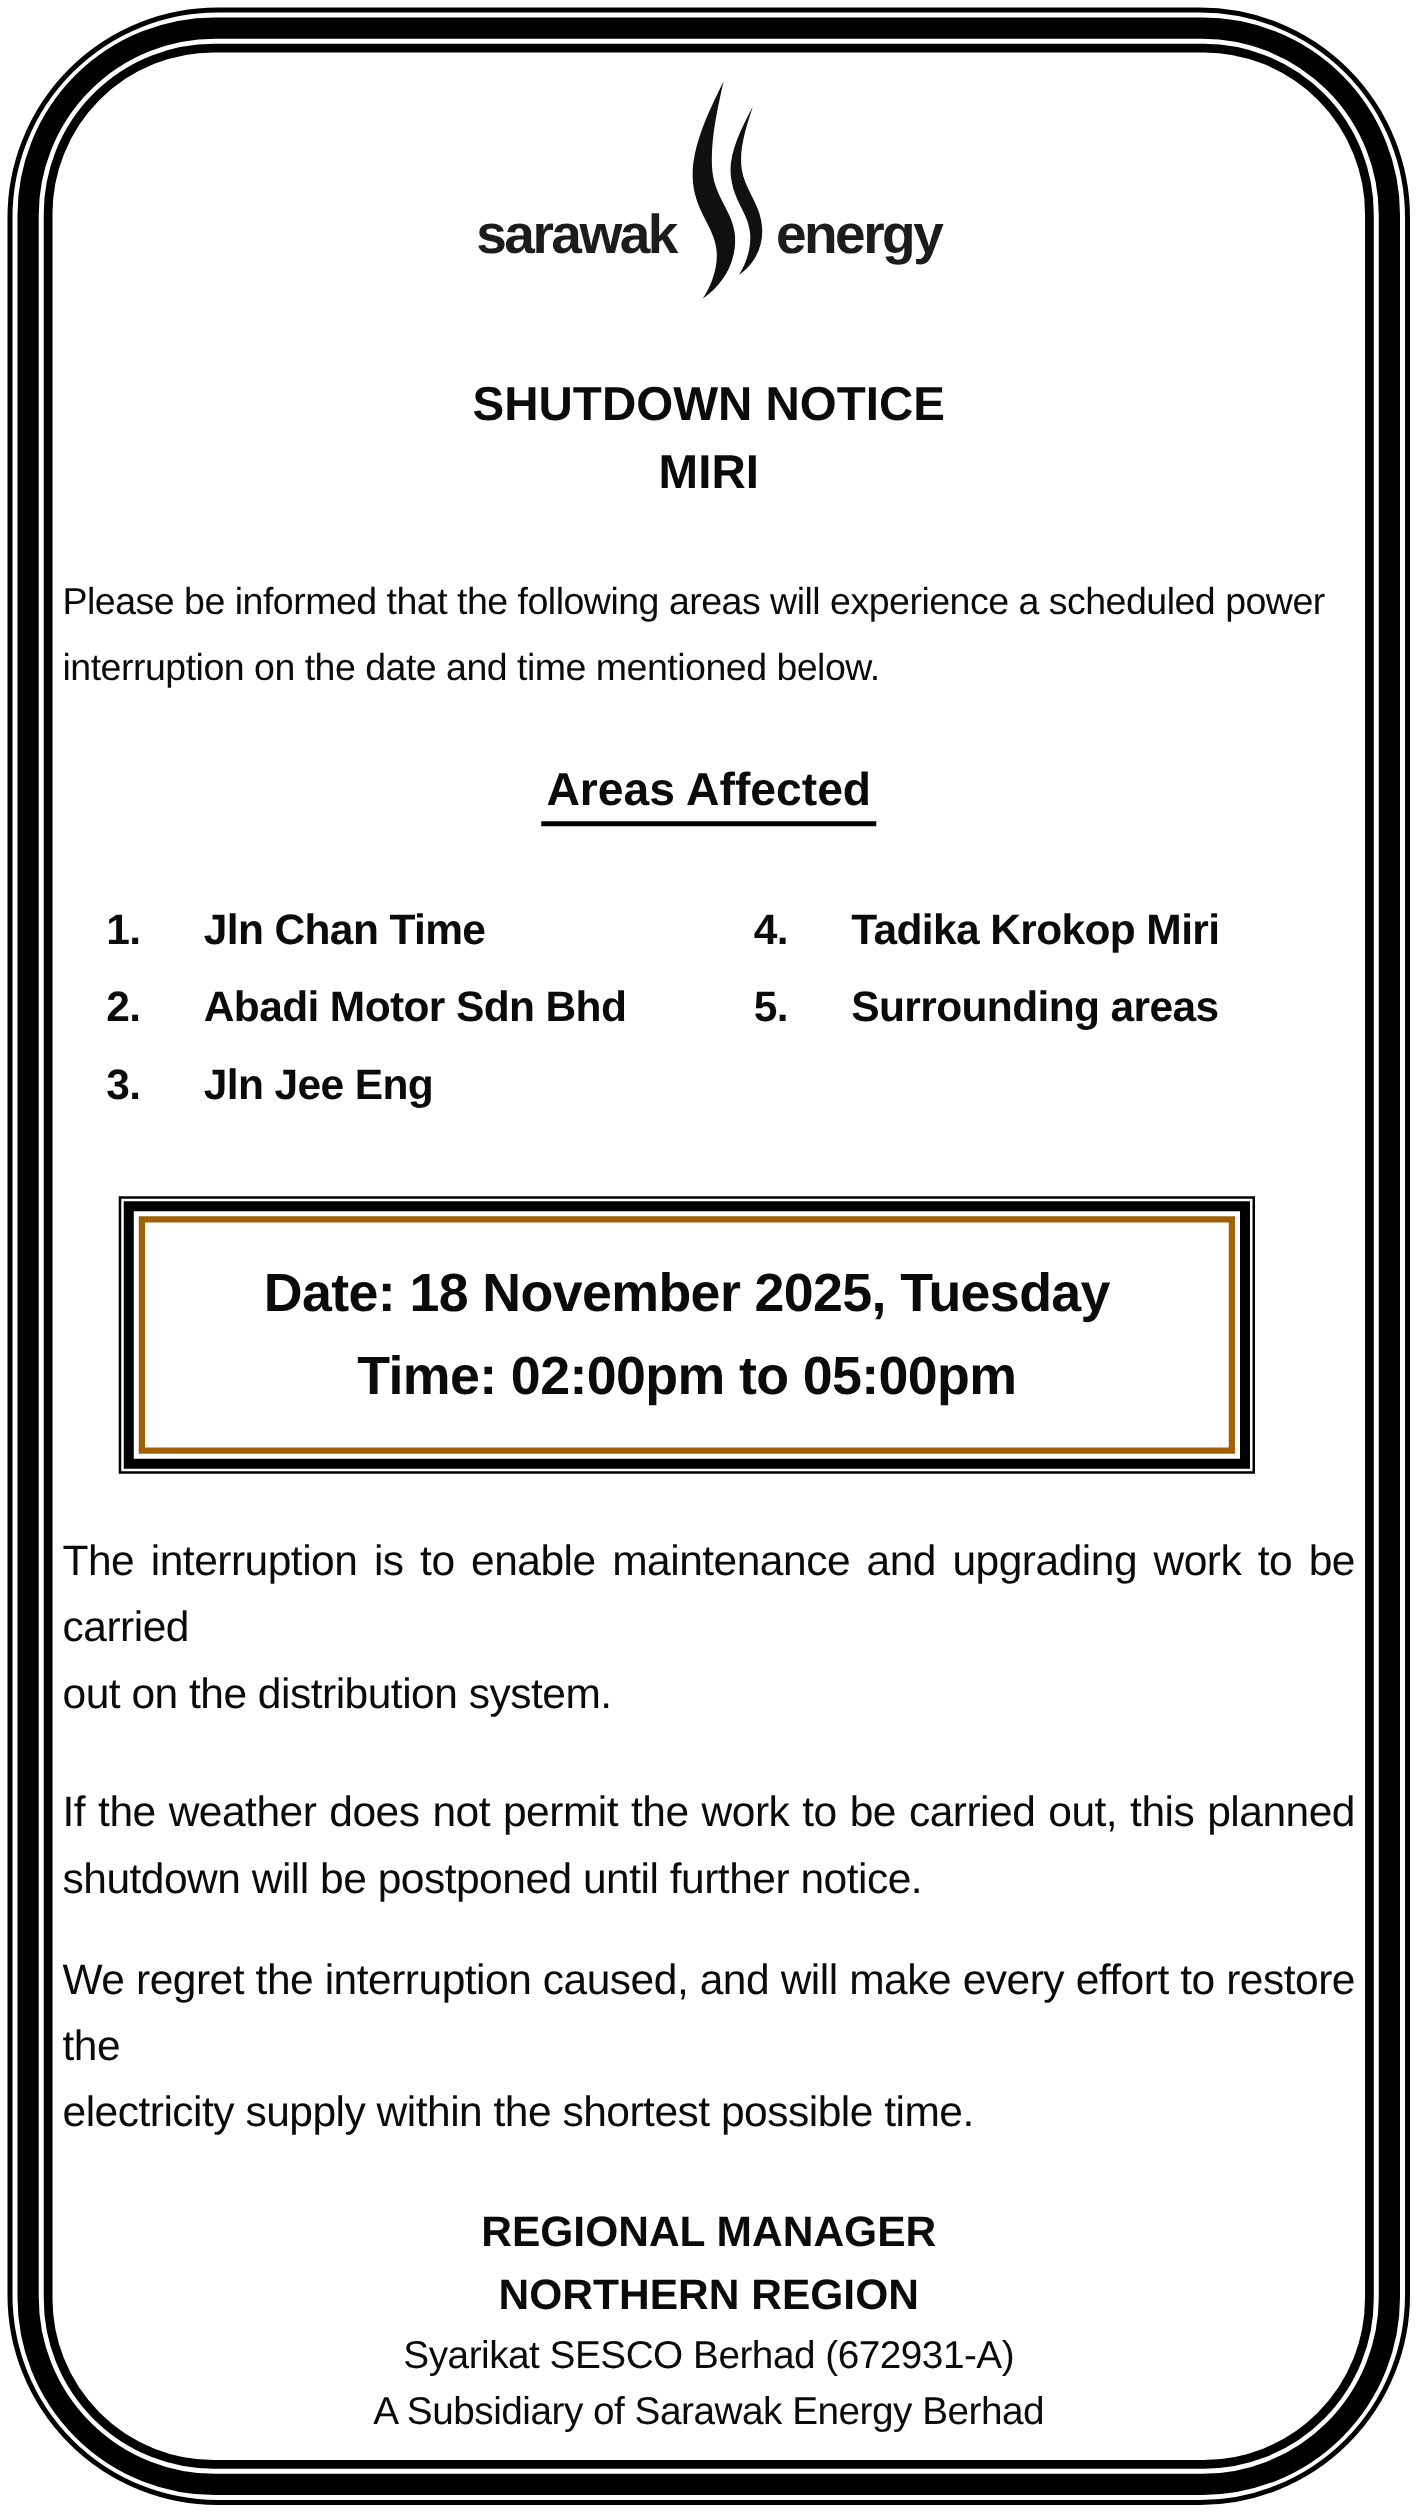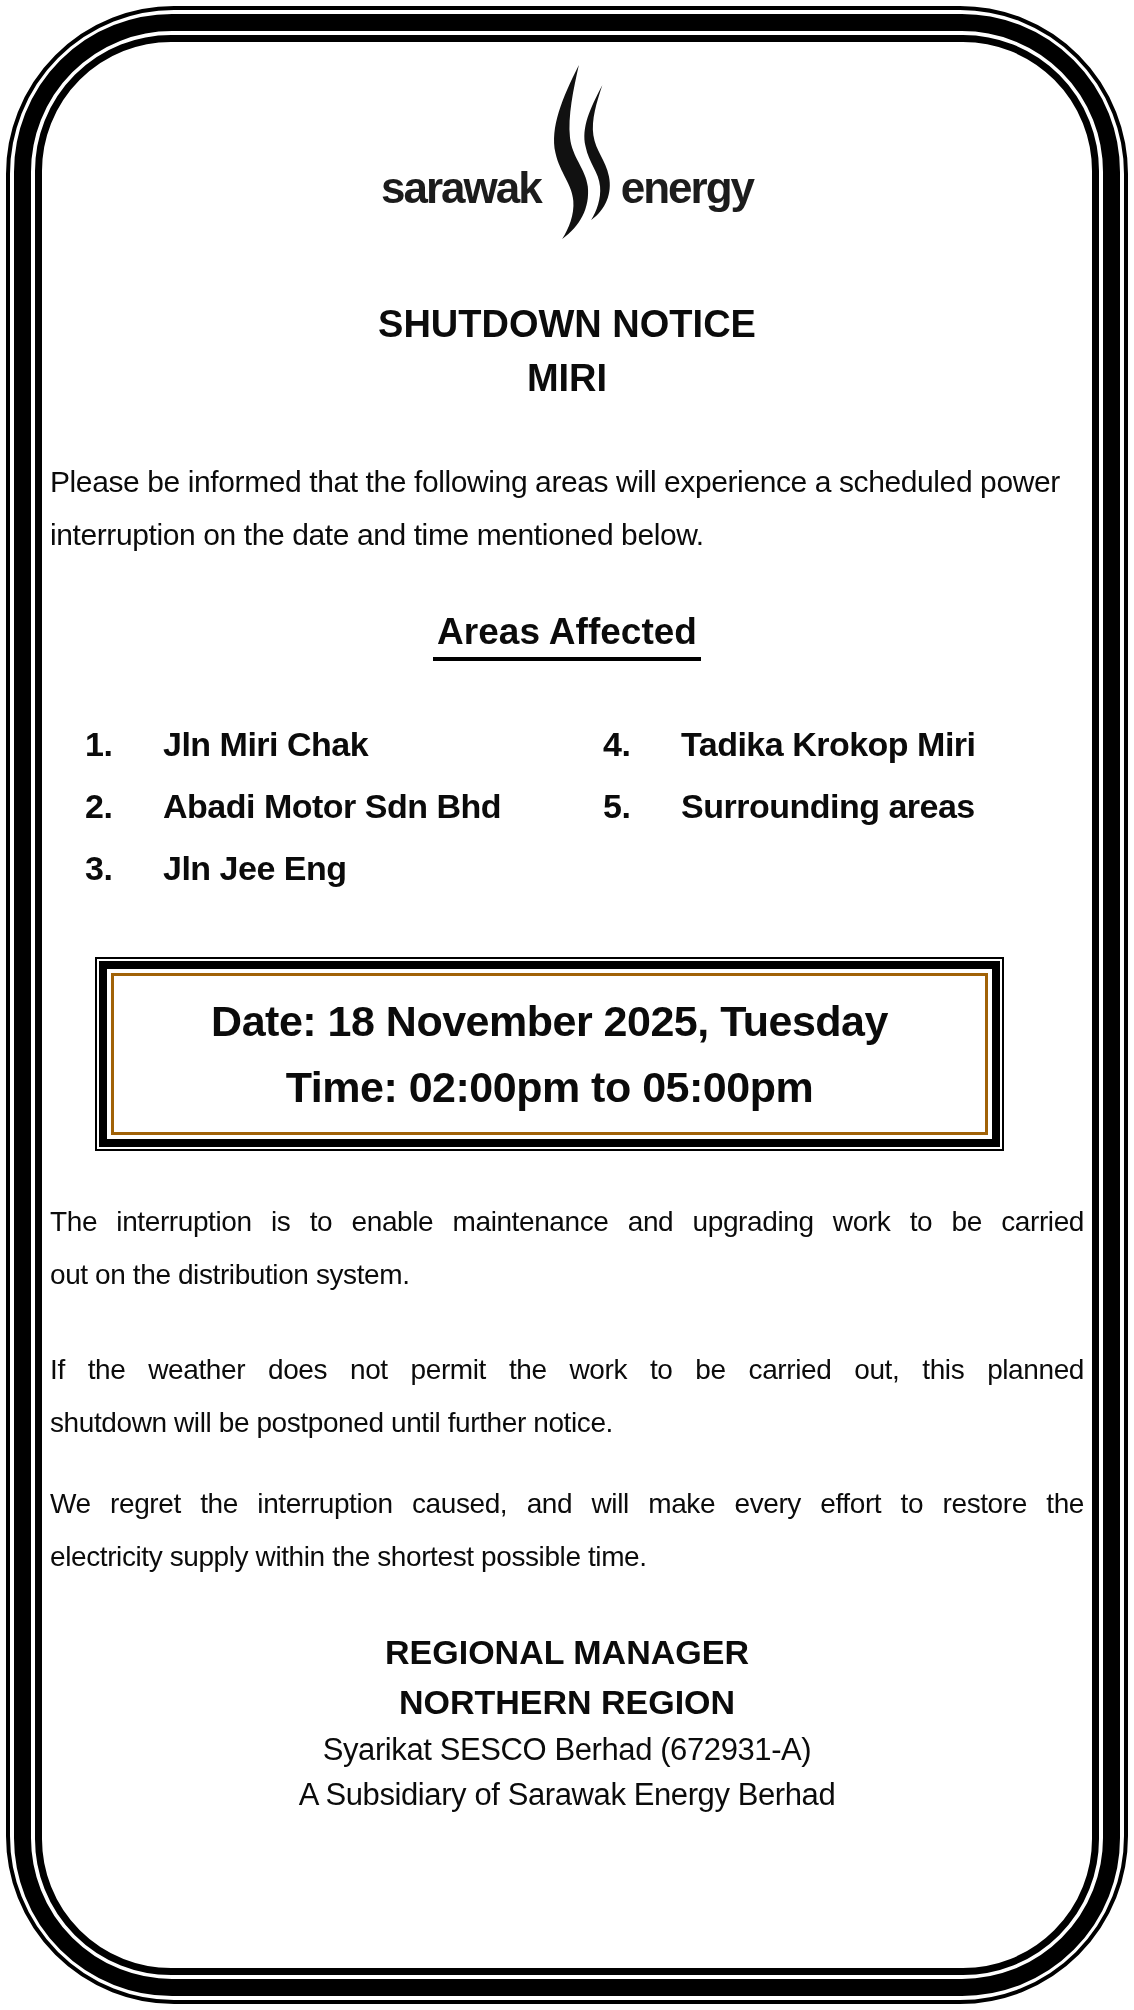--- a/index.html
+++ b/index.html
@@ -37,24 +37,24 @@
   }
 
   .areas-list { margin-top: 52px; display: flex; padding-left: 35px; }
   .areas-col-1 { width: 518px; }
   .areas-col-2 { flex: 1; }
   .area-row { display: flex; height: 62px; align-items: center; font-size: 34px; font-weight: bold; letter-spacing: -0.5px; }
   .area-num { width: 78px; flex: 0 0 auto; }
 
   .datebox-outer { margin: 58px 80px 0 45px; border: 2px solid #000; padding: 2px; }
   .datebox-middle { border: 8px solid #000; padding: 4px; }
-  .datebox-inner { border: 3px solid #a16207; padding: 12px 10px; text-align: center; }
+  .datebox-inner { border: 5px solid #a16207; padding: 24px 10px; text-align: center; }
   .datebox-inner div { font-size: 43px; font-weight: bold; line-height: 66px; letter-spacing: -0.5px; }
 
-  .para { font-size: 28px; line-height: 53px; }
+  .para { font-size: 34px; line-height: 53px; }
   .para-1 { margin-top: 44px; }
   .para-2 { margin-top: 42px; }
   .para-3 { margin-top: 28px; }
   .jline { text-align: justify; text-align-last: justify; }
 
   .careline { margin-top: 48px; text-align: center; font-size: 31px; line-height: 53px; }
 
   .footer { margin-top: 44px; text-align: center; }
   .footer-bold { font-size: 34px; font-weight: bold; line-height: 50px; letter-spacing: 0; }
   .footer-reg { font-size: 31px; line-height: 45px; }
@@ -88,21 +88,21 @@
   </div>
 
   <div class="areas-heading">
     <span>Areas Affected</span>
   </div>
 
   <div class="areas-list">
     <div class="areas-col-1">
       <div class="area-row">
         <span class="area-num">1.</span>
-        <span>Jln Miri Chak</span>
+        <span>Jln Chan Time</span>
       </div>
       <div class="area-row">
         <span class="area-num">2.</span>
         <span>Abadi Motor Sdn Bhd</span>
       </div>
       <div class="area-row">
         <span class="area-num">3.</span>
         <span>Jln Jee Eng</span>
       </div>
     </div>

